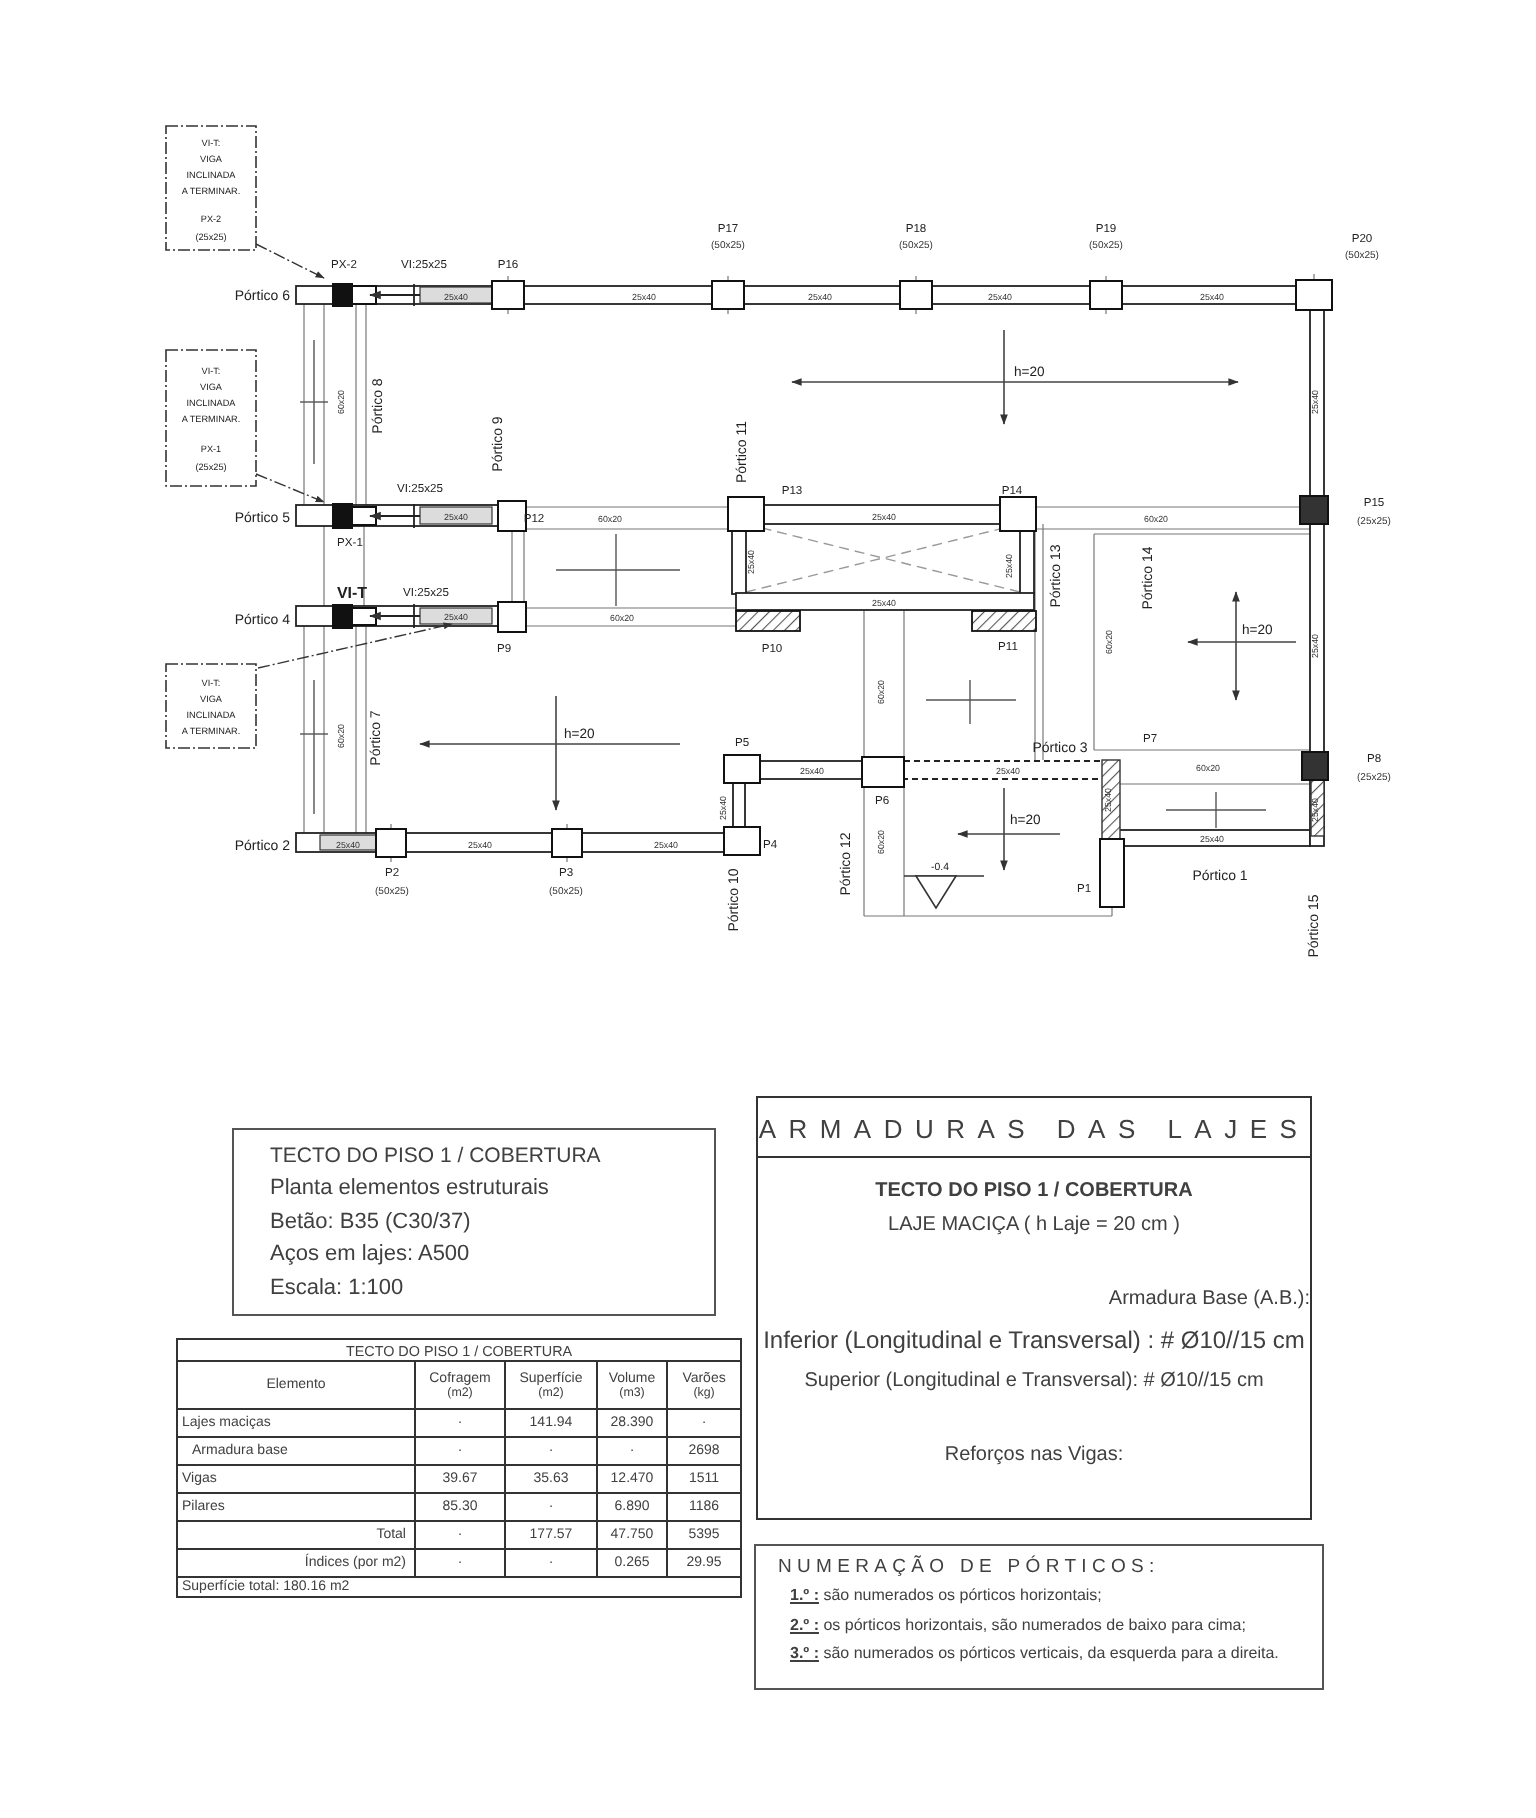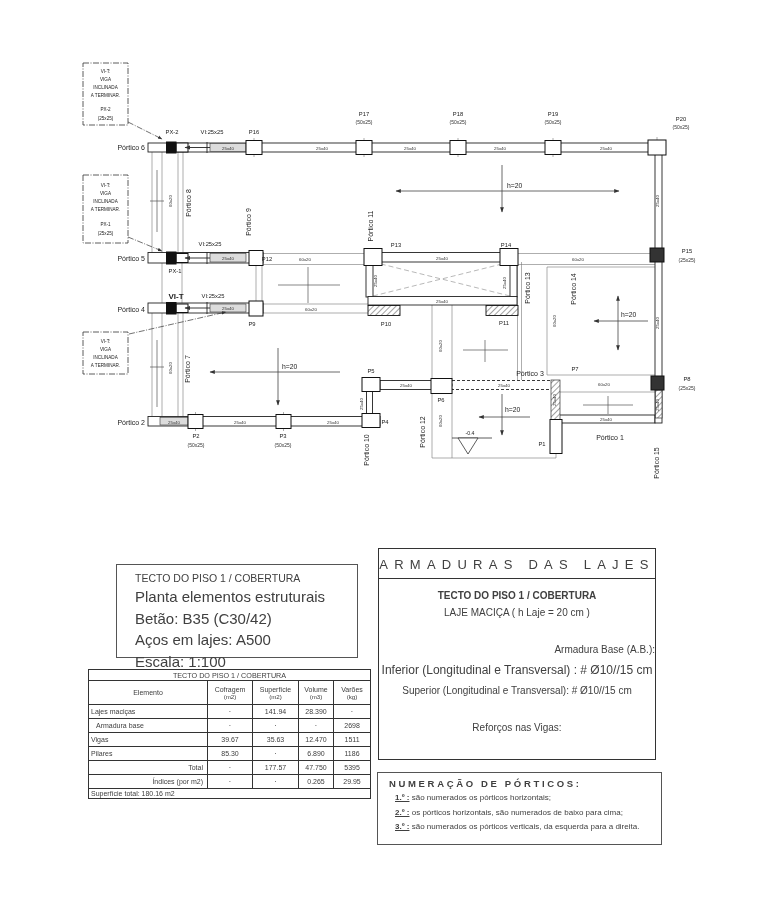--- a/index.html
+++ b/index.html
@@ -14,21 +14,21 @@
   .d{font-size:4.4px;text-anchor:middle;fill:#333;}
   .h20{font-size:6.8px;}
   .co{font-size:4.6px;text-anchor:middle;fill:#222;}
   .vit{font-size:8px;font-weight:bold;}
   .lvl{font-size:5.2px;text-anchor:middle;}
 
   
   .infobox{position:absolute;left:116px;top:564px;width:242px;height:94px;
            border:1px solid #555;box-sizing:border-box;padding:7px 0 0 18px;}
   .ib-title{font-size:10.5px;margin-bottom:4px;}
-  .ib-line{font-size:15px;margin-bottom:4.5px;}
+  .ib-line{font-size:11px;margin-bottom:4.5px;}
 
   
   .qty{position:absolute;left:88px;top:669px;width:282px;border-collapse:collapse;
        table-layout:fixed;font-size:7px;}
   .qty td{border:0.8px solid #333;padding:0 2px;height:13px;overflow:hidden;white-space:nowrap;}
   .qty .t-title td{text-align:center;height:10px;font-size:7.2px;}
   .qty .t-head td{text-align:center;height:23px;font-size:7px;}
   .qty .h2{font-size:6.2px;}
   .qty .cname{text-align:left;}
   .qty .cname.ind{padding-left:7px;}
@@ -46,21 +46,21 @@
   .arm-t2{font-size:10px;margin-top:6px;}
   .arm-t3{font-size:10px;margin-top:26px;text-align:right;}
   .arm-t4{font-size:12px;margin-top:8px;}
   .arm-t5{font-size:10px;margin-top:8px;}
   .arm-t6{font-size:10px;margin-top:26px;}
   .arm-t7{font-size:10px;margin-top:9px;}
 
   
   .numbox{position:absolute;left:377px;top:772px;width:285px;height:73px;
           border:1px solid #555;box-sizing:border-box;padding:5px 0 0 11px;}
-  .num-title{font-size:9.5px;font-weight:700;letter-spacing:0.28em;margin-bottom:4px;white-space:nowrap;}
+  .num-title{font-size:9.5px;font-weight:400;letter-spacing:0.28em;margin-bottom:4px;white-space:nowrap;}
   .num-item{font-size:8px;margin:0 0 5.5px 6px;white-space:nowrap;}
   .num-item b{font-weight:bold;text-decoration:underline;}
 </style>
 </head>
 <body>
 
 <div id="page">
 
 <svg width="768" height="540" viewBox="0 0 768 540">
   <defs>
@@ -341,21 +341,21 @@
   <text class="co" x="105.5" y="343">VI-T:</text>
   <text class="co" x="105.5" y="351">VIGA</text>
   <text class="co" x="105.5" y="359">INCLINADA</text>
   <text class="co" x="105.5" y="367">A TERMINAR.</text>
 </svg>
 
 
 <div class="infobox">
   <div class="ib-title">TECTO DO PISO 1 / COBERTURA</div>
   <div class="ib-line">Planta elementos estruturais</div>
-  <div class="ib-line">Betão: B35 (C30/42)</div>
+  <div class="ib-line">Betão: B35 (C30/37)</div>
   <div class="ib-line">Aços em lajes: A500</div>
   <div class="ib-line">Escala: 1:100</div>
 </div>
 
 
 <table class="qty">
   <colgroup>
         <col style="width:119px">
         <col style="width:45px">
         <col style="width:46px">

